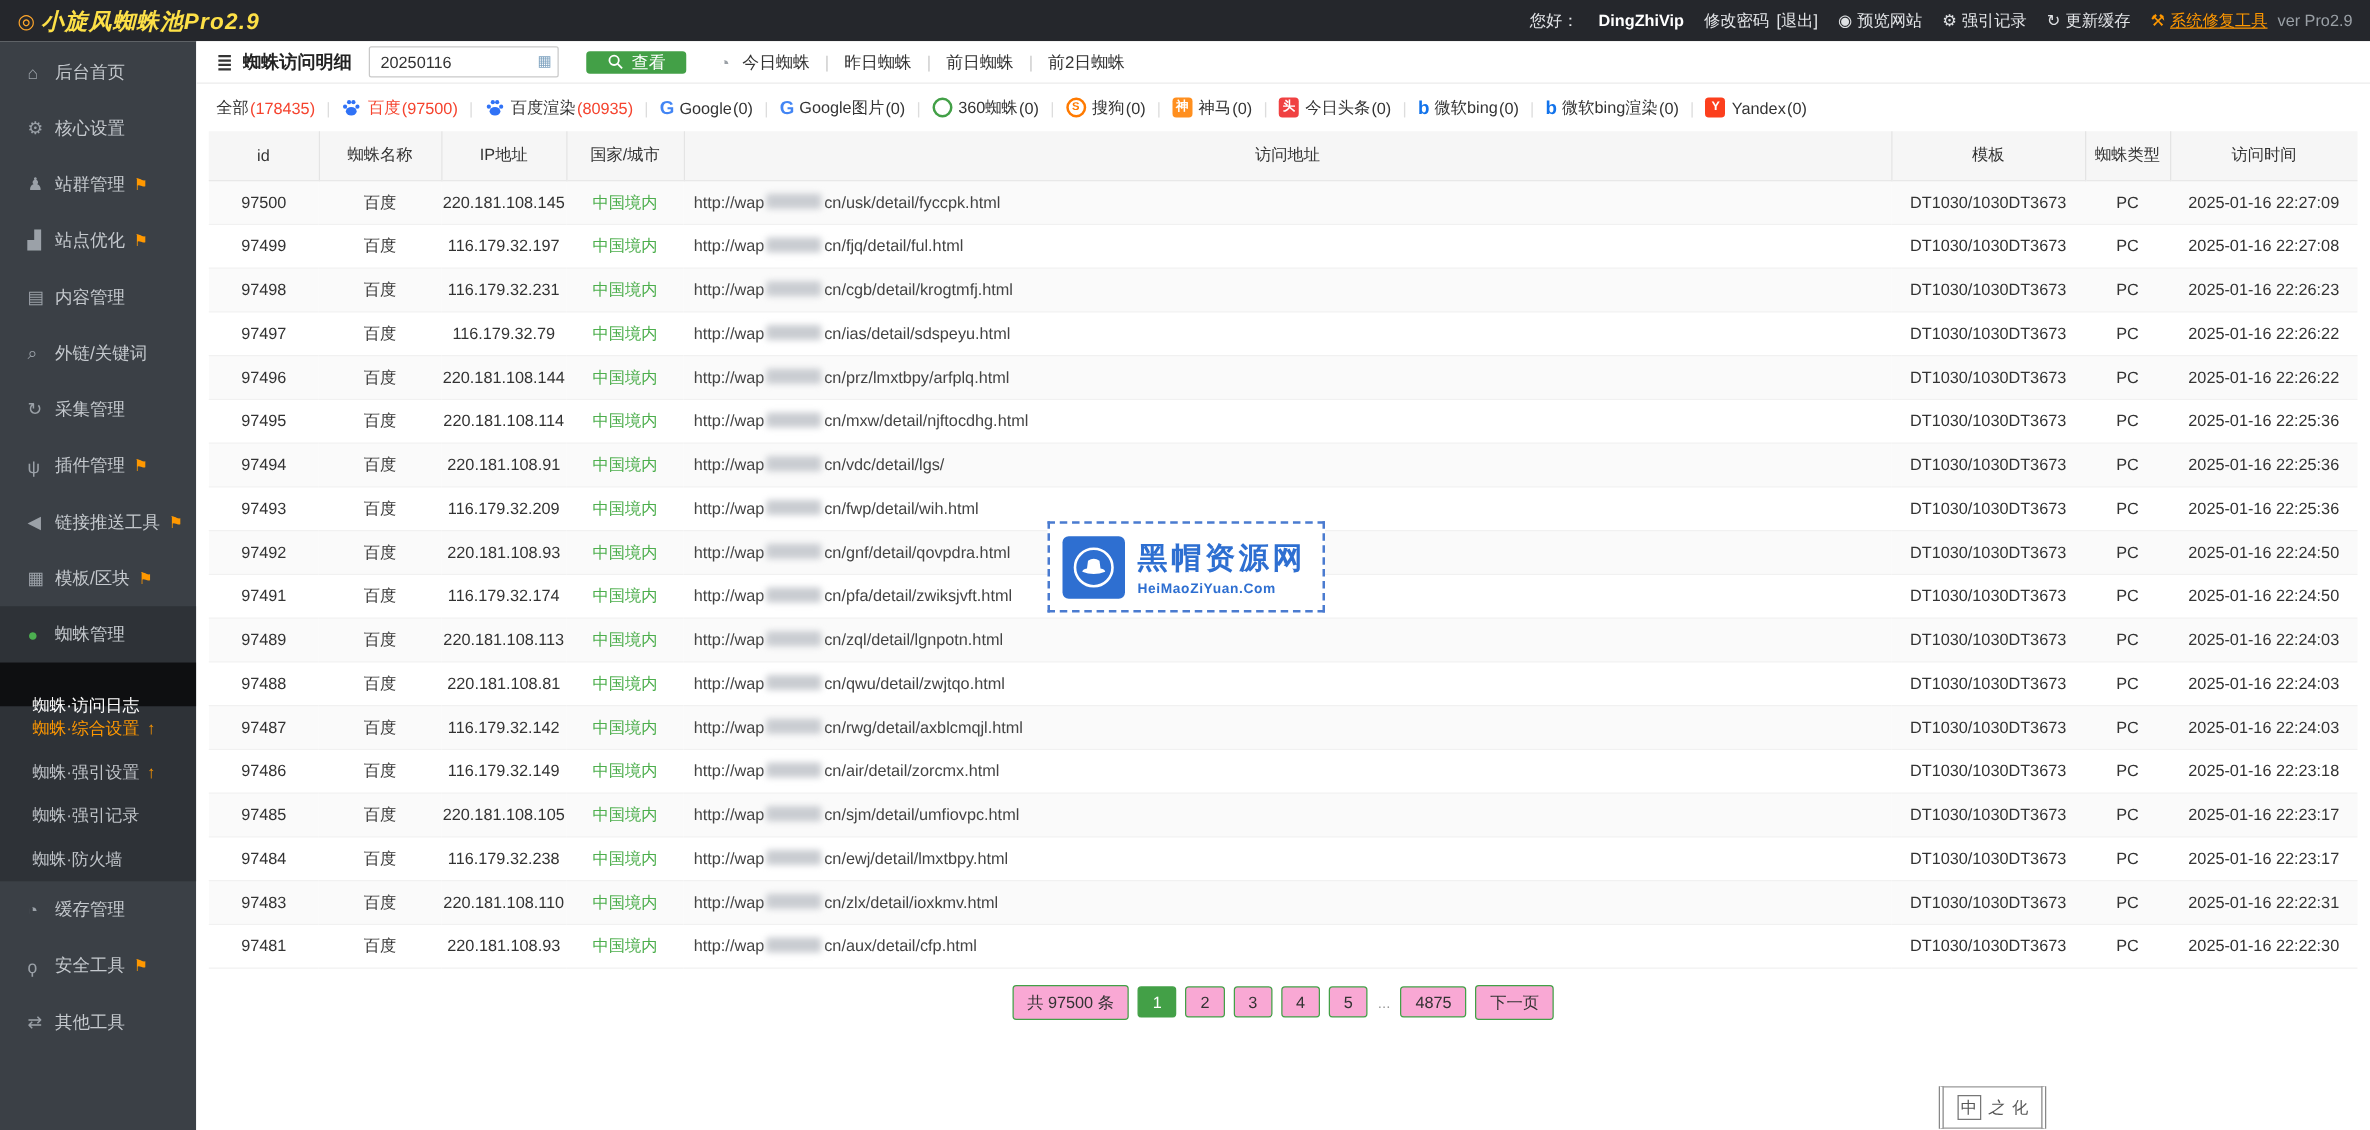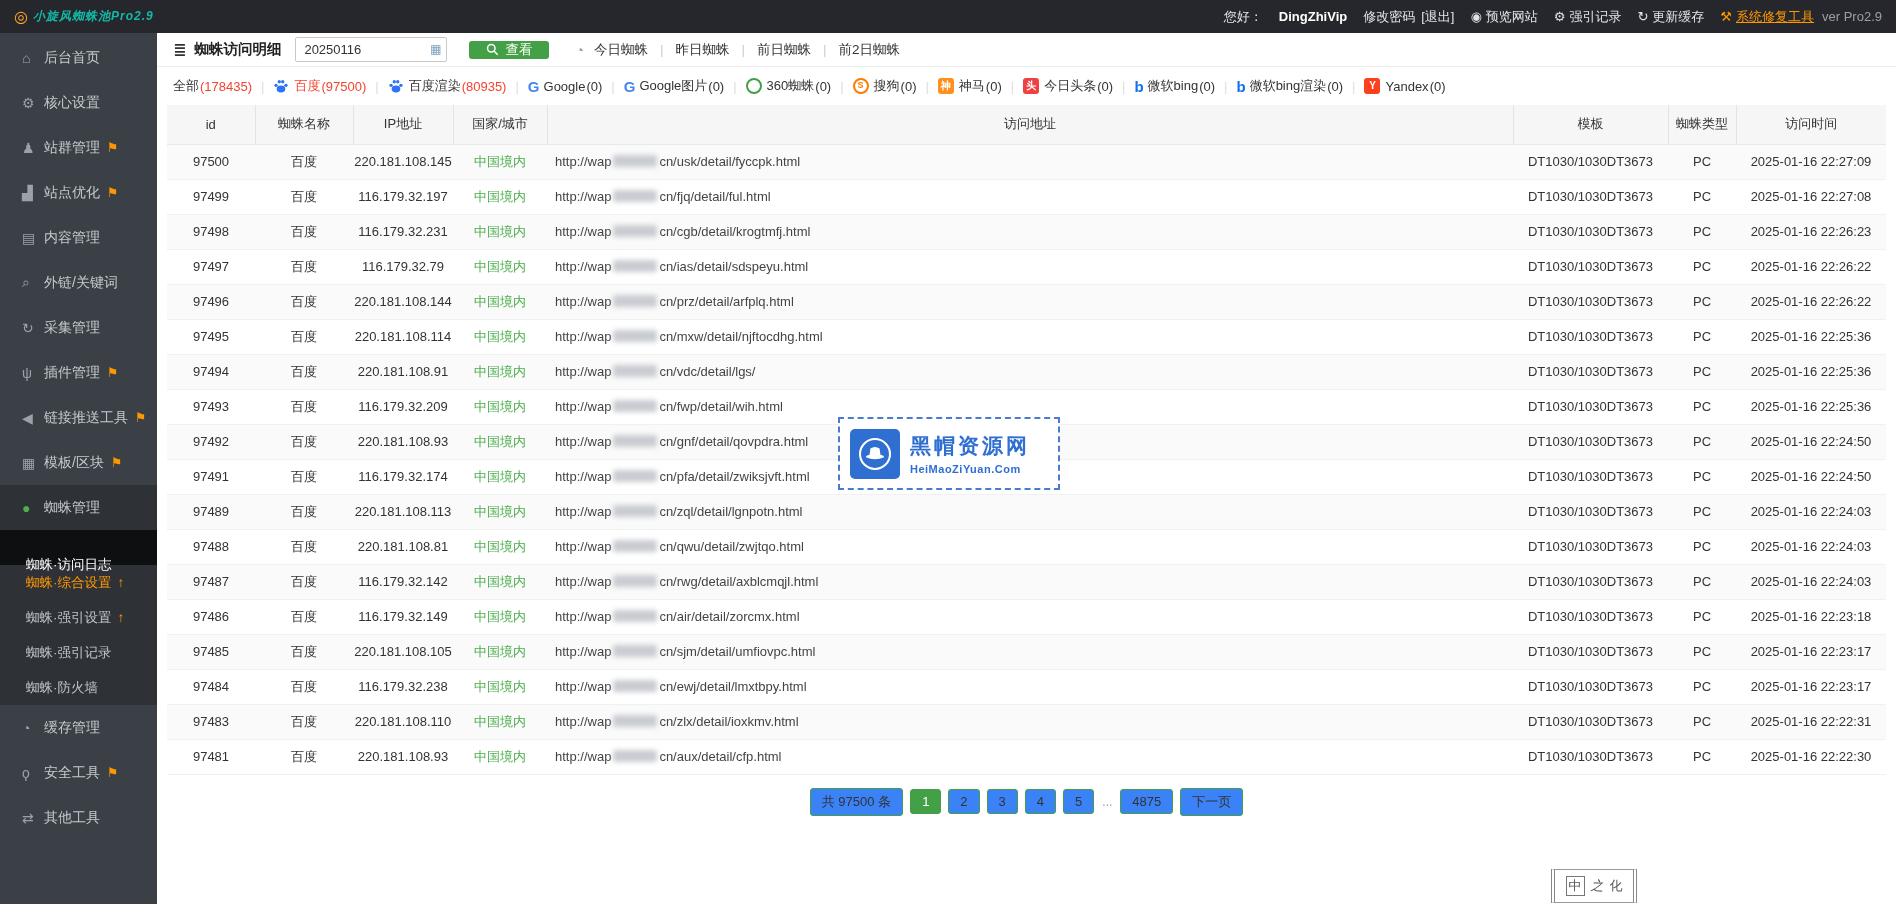--- a/index.html
+++ b/index.html
@@ -4,21 +4,21 @@
 <style>
   * { box-sizing: border-box; margin: 0; padding: 0; }
   html,body { width:1896px; height:904px; overflow:hidden; }
   body { font-family:"Liberation Sans","DejaVu Sans",sans-serif; background:#fff; }
 
   
   .header { height:33px; background:#25272c; display:flex; align-items:center;
             justify-content:space-between; padding:0 14px; }
   .h-left { display:flex; align-items:center; }
   .logo-glyph { color:#ffa62b; font-size:16px; margin-right:5px; }
-  .app-title { color:#14b8a6; font-size:12px; font-weight:bold; font-style:italic; letter-spacing:1px; }
+  .app-title { color:#fde047; font-size:18px; font-weight:bold; font-style:italic; letter-spacing:1px; }
   .h-right { display:flex; align-items:center; font-size:13px; color:#e3e5e8;justify-content:flex-end; }
   .h-right > * { margin-left:16px; white-space:nowrap; }
   .h-user { font-weight:bold; color:#fff; }
   .h-link { cursor:pointer; }
   .h-ico { font-style:normal; margin-right:4px; color:#dfe1e4; }
   .h-repair { color:#ff9800; }
   .h-repair .h-ico { color:#ff9800; }
   .h-ver { color:#9aa0a6; margin-left:8px; }
 
   
@@ -82,31 +82,31 @@
              border-bottom:1px solid #f1f1f1; overflow:hidden; white-space:nowrap; }
   tbody tr:nth-child(odd) { background:#fafafa; }
   .td-country { color:#4cae4c; }
   .td-url { text-align:left; padding-left:8px; color:#444; }
   .url-blur { display:inline-block; width:44px; height:12px; margin:0 2px; vertical-align:-1px;
               background:#c9ccd1; border-radius:2px; filter:blur(2.5px); }
 
   
   .pagination { display:flex; align-items:center; justify-content:center; margin-top:13px; gap:7px; }
   .pg-box { border:1px solid #43a047; color:#333; border-radius:3px; padding:4px 11px;
-            font-size:13px; background:#3b82f6; cursor:pointer; }
+            font-size:13px; background:#f9a8d4; cursor:pointer; }
   .pg-num.active { background:#43a047; color:#fff; }
   .pg-dots { color:#999; font-size:12px; padding:0 1px; }
 
   
   .watermark { position:absolute; left:681px; top:384px; width:222px; height:73px; z-index:5;
                border:2px dashed #4a7bd0; background:rgba(255,255,255,0.96);
                display:flex; align-items:center; padding:8px 10px; gap:10px; }
   .wm-logo { width:50px; height:50px; background:#2e6fd1; border-radius:5px; flex-shrink:0;
              display:flex; align-items:center; justify-content:center; }
-  .wm-title { font-size:21px; font-weight:bold; color:#2e6fd1; letter-spacing:3px;font-family:Liberation Serif, serif; }
+  .wm-title { font-size:24px; font-weight:bold; color:#2e6fd1; letter-spacing:3px;font-family:Liberation Serif, serif; }
   .wm-sub { font-size:11px; font-weight:bold; color:#2e6fd1; margin-top:3px; letter-spacing:0.5px; }
 
   
   .stamp { position:absolute; left:1394px; top:836px; width:86px; height:34px; z-index:6;
            border-top:1px solid #999; border-bottom:1px solid #999;
            border-left:4px double #888; border-right:4px double #888;
            background:#fff; display:flex; align-items:center; justify-content:center; gap:6px; color:#555; }
   .stamp .boxed { border:1px solid #777; padding:0 2px; font-size:13px; }
   .stamp .script { font-style:italic; font-size:13px; }
   .stamp .plain { font-size:13px; }
@@ -395,21 +395,21 @@
               <td class="td-url"><span>http://wap</span><span class="url-blur"></span><span>cn/ias/detail/sdspeyu.html</span></td>
               <td>DT1030/1030DT3673</td>
               <td>PC</td>
               <td>2025-01-16 22:26:22</td>
             </tr>
             <tr>
               <td>97496</td>
               <td>百度</td>
               <td>220.181.108.144</td>
               <td class="td-country">中国境内</td>
-              <td class="td-url"><span>http://wap</span><span class="url-blur"></span><span>cn/prz/detail/arfplq.html</span></td>
+              <td class="td-url"><span>http://wap</span><span class="url-blur"></span><span>cn/prz/lmxtbpy/arfplq.html</span></td>
               <td>DT1030/1030DT3673</td>
               <td>PC</td>
               <td>2025-01-16 22:26:22</td>
             </tr>
             <tr>
               <td>97495</td>
               <td>百度</td>
               <td>220.181.108.114</td>
               <td class="td-country">中国境内</td>
               <td class="td-url"><span>http://wap</span><span class="url-blur"></span><span>cn/mxw/detail/njftocdhg.html</span></td>

